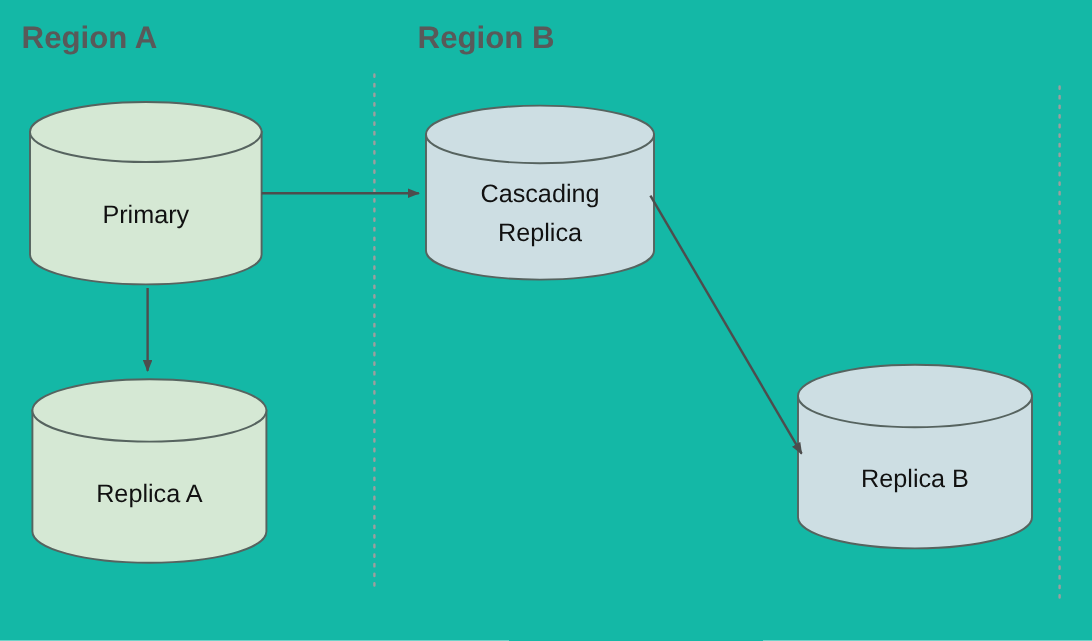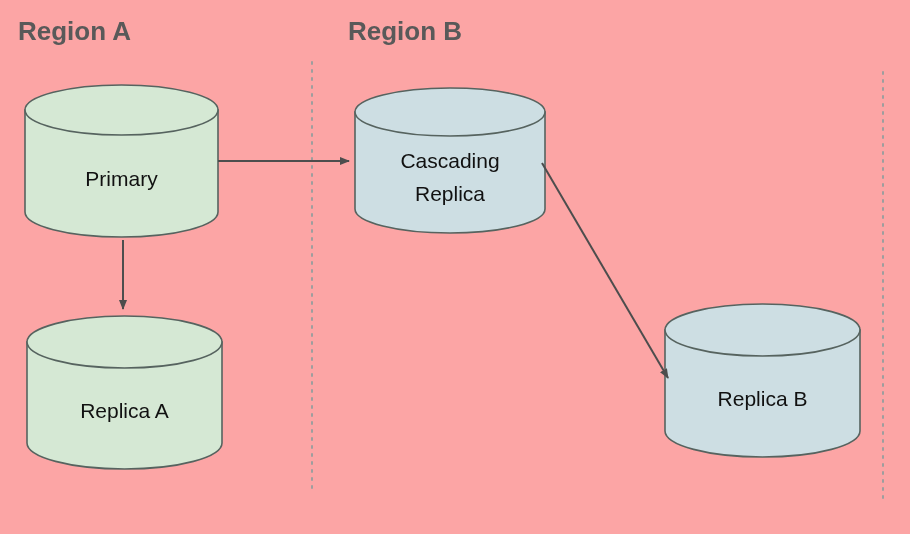--- a/index.html
+++ b/index.html
@@ -10,21 +10,21 @@
   body {
     width: 910px;
     height: 534px;
     font-family: "Liberation Sans", sans-serif;
     overflow: hidden;
   }
   #canvas {
     position: relative;
     width: 910px;
     height: 534px;
-    background: #fca5a5;
+    background: #14b8a6;
   }
   #diagram-svg {
     position: absolute;
     top: 0;
     left: 0;
     width: 910px;
     height: 534px;
   }
   .region-title {
     font-family: "Liberation Sans", sans-serif;

